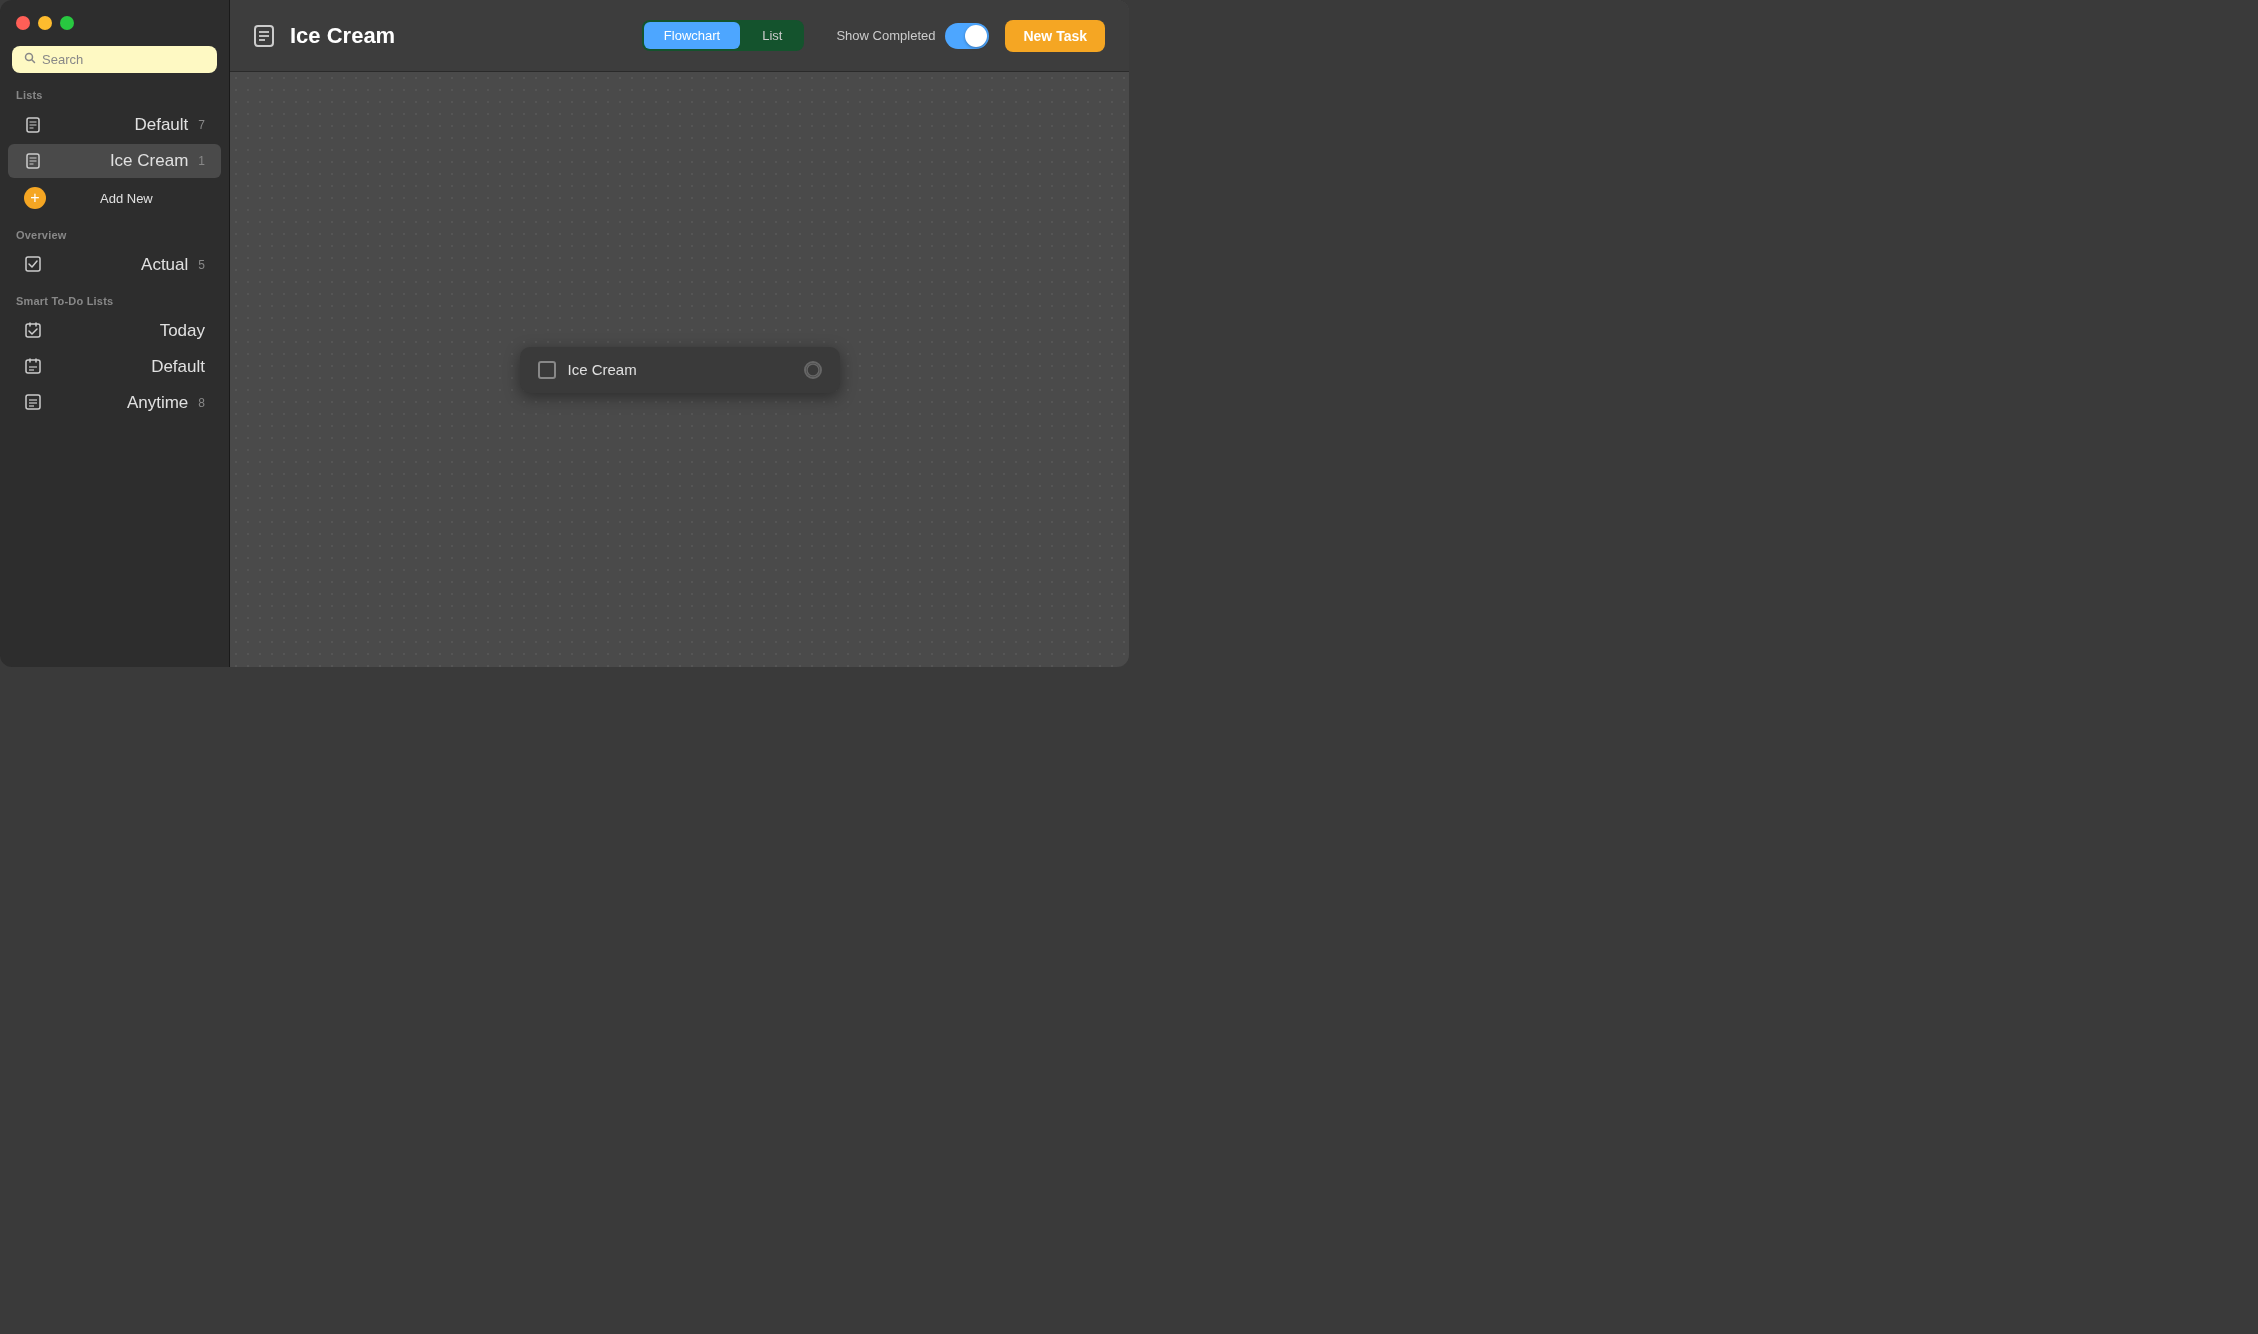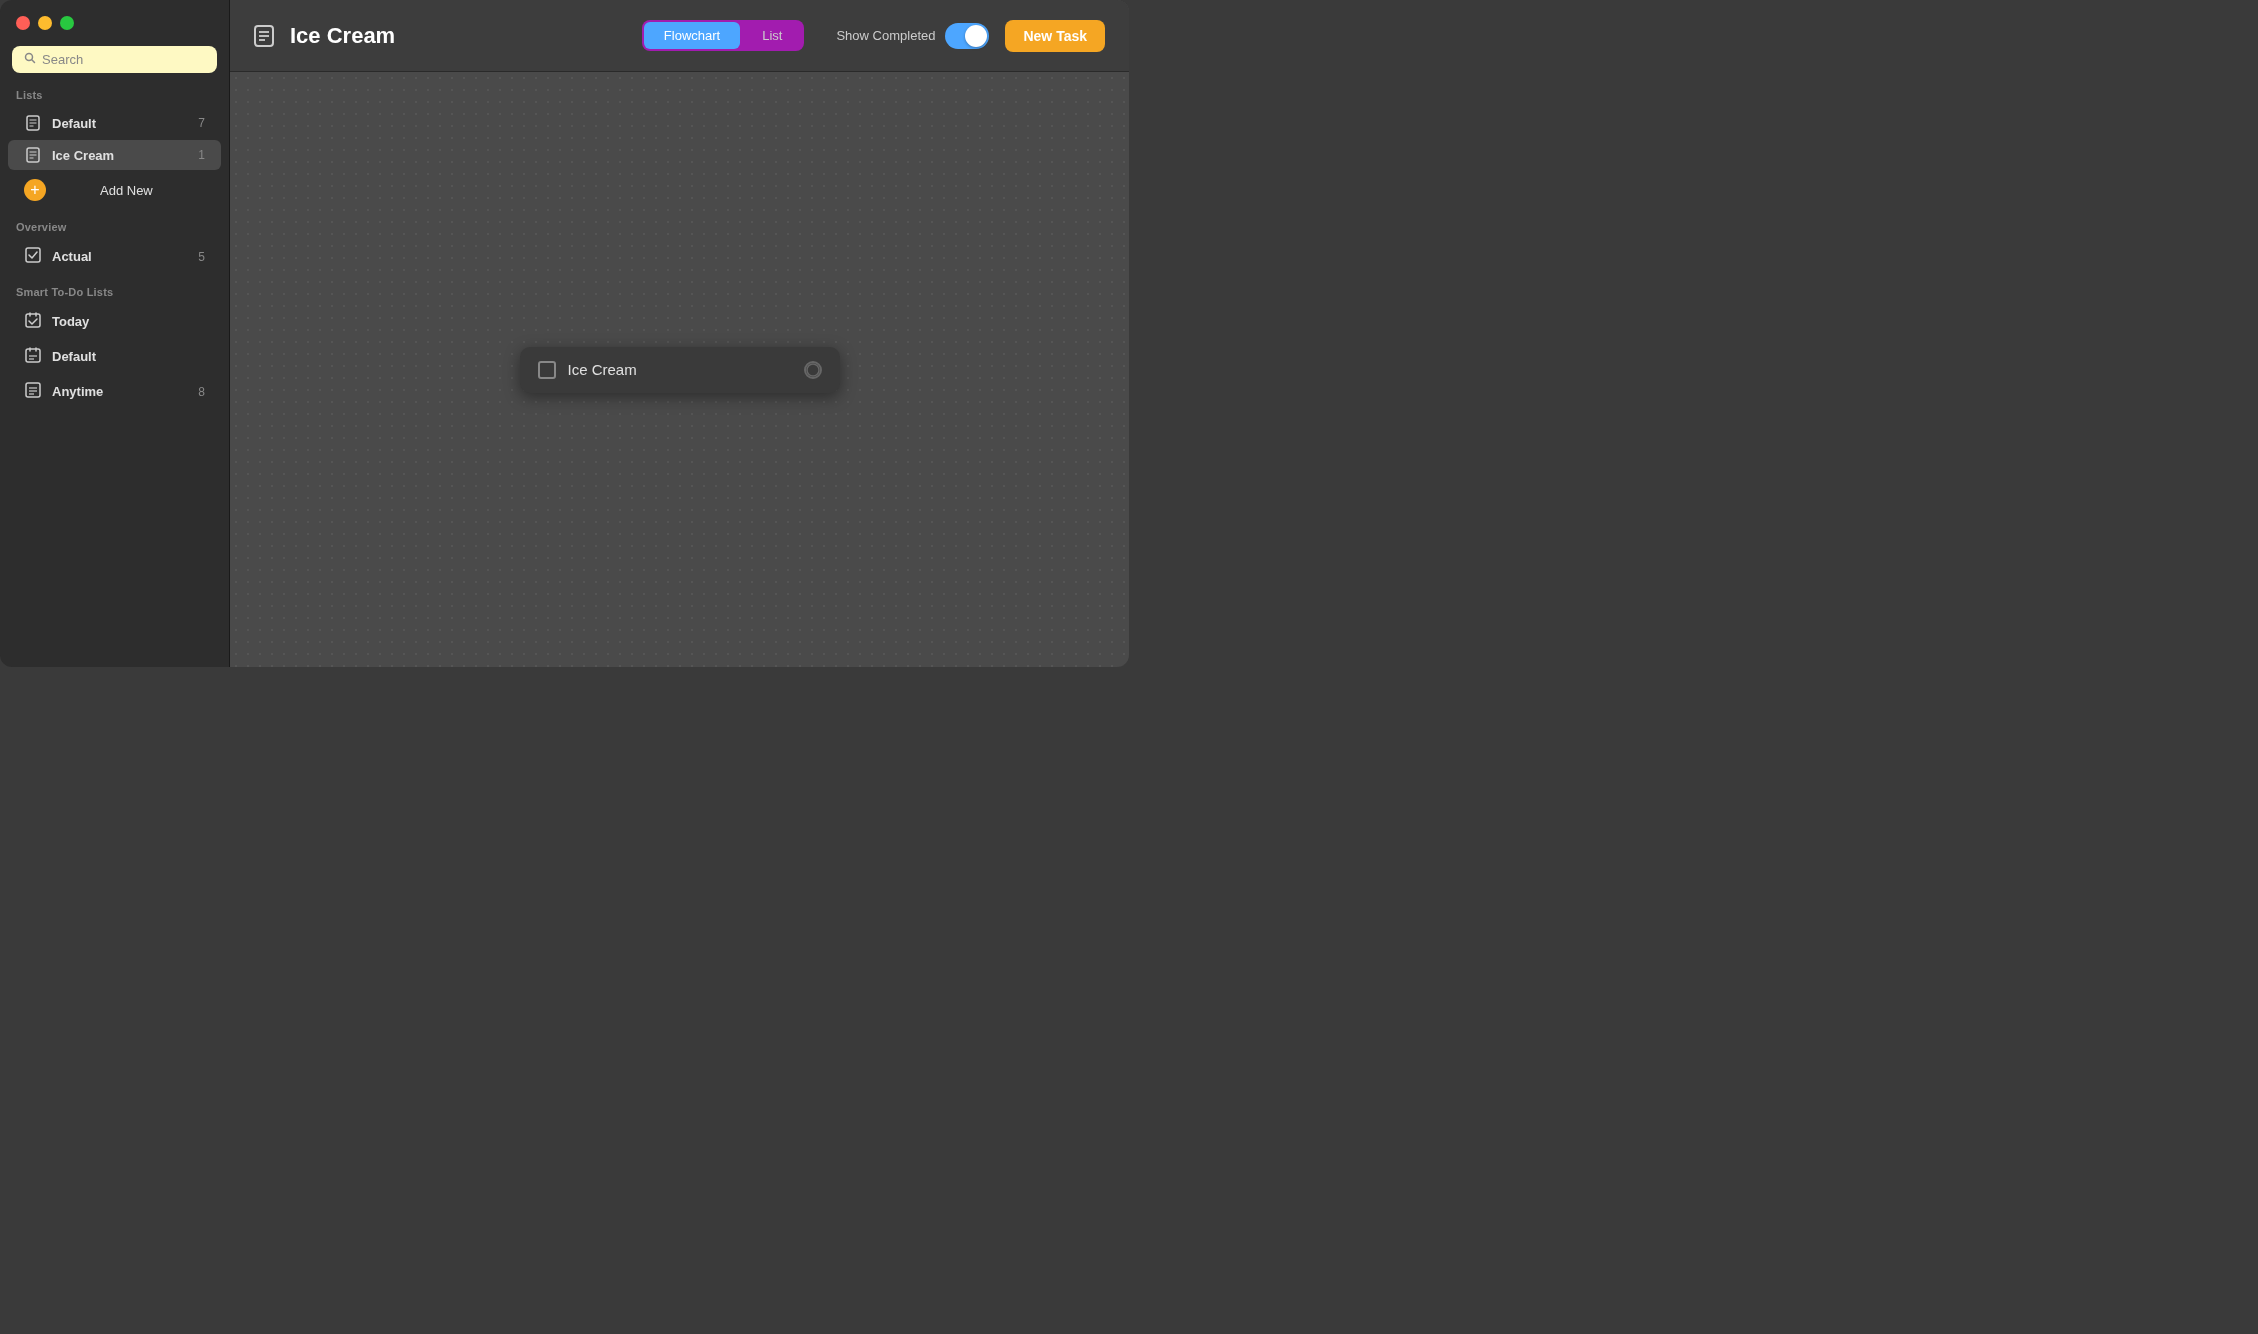--- a/index.html
+++ b/index.html
@@ -94,23 +94,24 @@
     .sidebar-item-icon {
       color: #ccc;
       font-size: 14px;
       width: 18px;
       text-align: center;
       flex-shrink: 0;
     }
 
     .sidebar-item-label {
       color: #e0e0e0;
-      font-size: 13px;
-      font-weight: 700;
+      font-size: 17px;
+      font-weight: 400;
       flex: 1;
+      text-align: right;
     }
 
     .sidebar-item-badge {
       color: #888;
       font-size: 12px;
       font-weight: 500;
     }
 
     .add-new-btn {
       display: flex;
@@ -175,21 +176,21 @@
 
     .header-title {
       color: #fff;
       font-size: 22px;
       font-weight: 700;
       flex: 1;
     }
 
     .view-toggle {
       display: flex;
-      background: #a21caf;
+      background: #14532d;
       border-radius: 8px;
       overflow: hidden;
       padding: 2px;
       gap: 2px;
     }
 
     .view-btn {
       padding: 6px 20px;
       border-radius: 6px;
       font-size: 13px;

